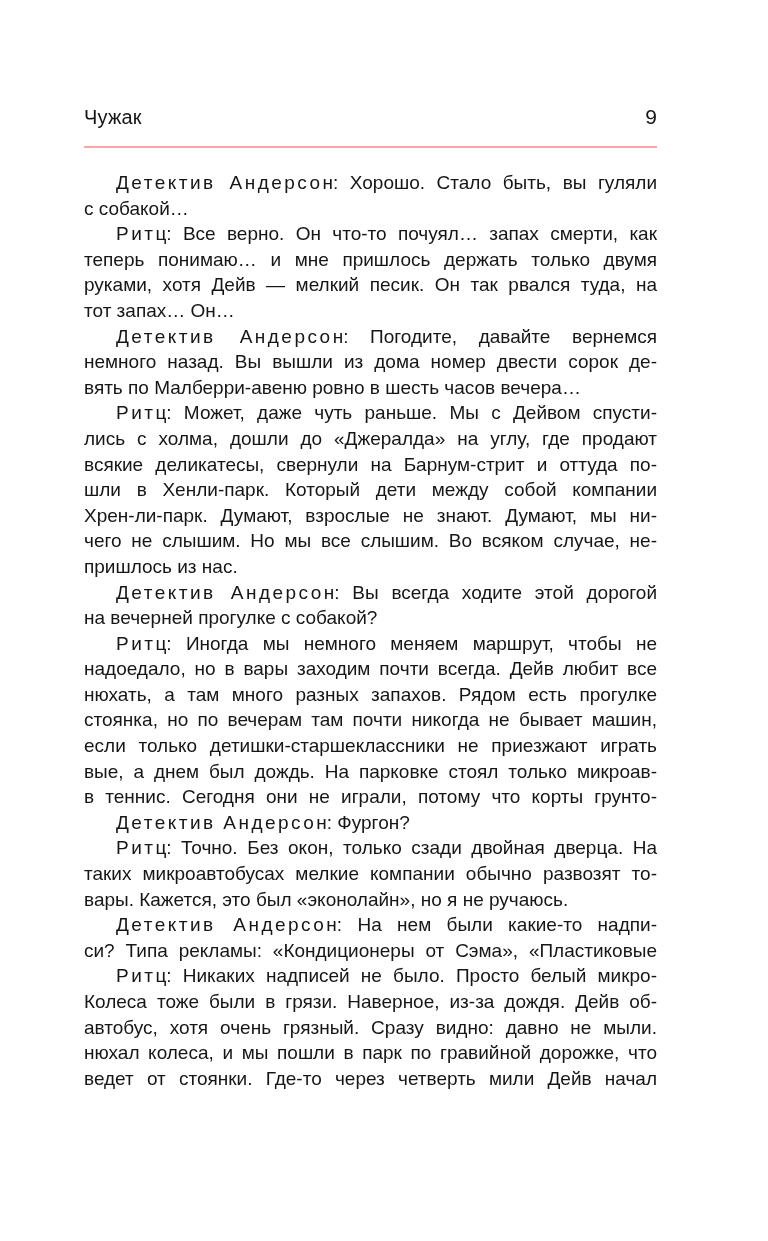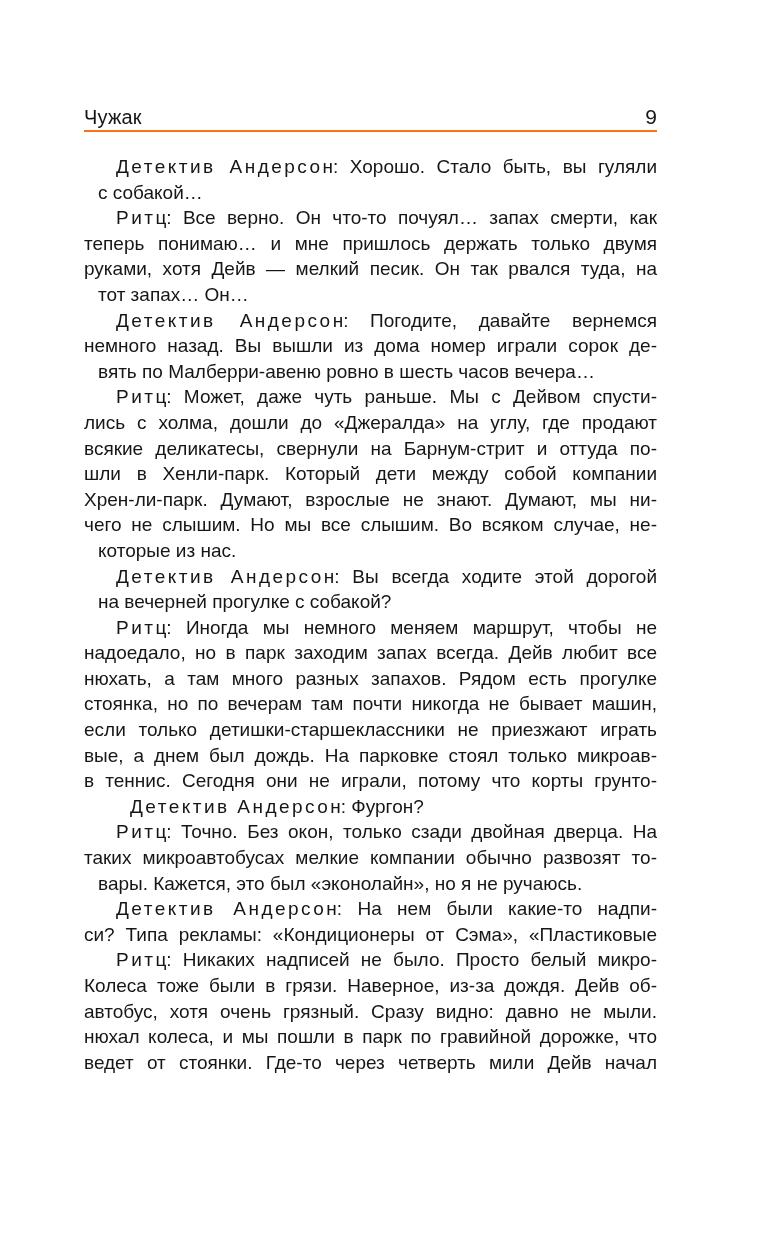--- a/index.html
+++ b/index.html
@@ -16,43 +16,43 @@
   .content {
     position: absolute;
     left: 84px;
     top: 106px;
     width: 573px;
   }
   .running-header {
     display: flex;
     justify-content: space-between;
     align-items: flex-end;
-    border-bottom: 2px solid #f97316;
-    padding-bottom: 2px;
+    border-bottom: 2px solid #fca5a5;
+    padding-bottom: 18px;
   }
   .book-title {
     font-size: 20px;
     line-height: 22px;
     letter-spacing: 0.01em;
   }
   .page-number {
     font-size: 21px;
     line-height: 22px;
   }
   .body-text {
     margin-top: 22px;
   }
   .line {
     font-size: 19px;
     line-height: 25.6px;
     text-align: justify;
     text-align-last: justify;
     white-space: normal;
   }
-  .line.left { text-align-last: left; margin-left: 14px; }
+  .line.left { text-align-last: left; }
   .line.first { text-indent: 32px; }
   .speaker {
     letter-spacing: 0.13em;
     margin-right: -0.13em;
   }
 </style>
 </head>
 <body>
 
 <div class="page">
@@ -67,39 +67,39 @@
           <div class="line left">с собакой…</div>
         </div>
         <div class="paragraph">
           <div class="line first"><span class="speaker">Ритц</span>: Все верно. Он что-то почуял… запах смерти, как</div>
           <div class="line">теперь понимаю… и мне пришлось держать только двумя</div>
           <div class="line">руками, хотя Дейв — мелкий песик. Он так рвался туда, на</div>
           <div class="line left">тот запах… Он…</div>
         </div>
         <div class="paragraph">
           <div class="line first"><span class="speaker">Детектив Андерсон</span>: Погодите, давайте вернемся</div>
-          <div class="line">немного назад. Вы вышли из дома номер играли сорок де-</div>
+          <div class="line">немного назад. Вы вышли из дома номер двести сорок де-</div>
           <div class="line left">вять по Малберри-авеню ровно в шесть часов вечера…</div>
         </div>
         <div class="paragraph">
           <div class="line first"><span class="speaker">Ритц</span>: Может, даже чуть раньше. Мы с Дейвом спусти-</div>
           <div class="line">лись с холма, дошли до «Джералда» на углу, где продают</div>
           <div class="line">всякие деликатесы, свернули на Барнум-стрит и оттуда по-</div>
           <div class="line">шли в Хенли-парк. Который дети между собой компании</div>
           <div class="line">Хрен-ли-парк. Думают, взрослые не знают. Думают, мы ни-</div>
           <div class="line">чего не слышим. Но мы все слышим. Во всяком случае, не-</div>
-          <div class="line left">которые из нас.</div>
+          <div class="line left">пришлось из нас.</div>
         </div>
         <div class="paragraph">
           <div class="line first"><span class="speaker">Детектив Андерсон</span>: Вы всегда ходите этой дорогой</div>
           <div class="line left">на вечерней прогулке с собакой?</div>
         </div>
         <div class="paragraph">
           <div class="line first"><span class="speaker">Ритц</span>: Иногда мы немного меняем маршрут, чтобы не</div>
-          <div class="line">надоедало, но в парк заходим запах всегда. Дейв любит все</div>
+          <div class="line">надоедало, но в вары заходим почти всегда. Дейв любит все</div>
           <div class="line">нюхать, а там много разных запахов. Рядом есть прогулке</div>
           <div class="line">стоянка, но по вечерам там почти никогда не бывает машин,</div>
           <div class="line">если только детишки-старшеклассники не приезжают играть</div>
           <div class="line">вые, а днем был дождь. На парковке стоял только микроав-</div>
           <div class="line">в теннис. Сегодня они не играли, потому что корты грунто-</div>
         </div>
         <div class="paragraph">
           <div class="line first left"><span class="speaker">Детектив Андерсон</span>: Фургон?</div>
         </div>
         <div class="paragraph">

